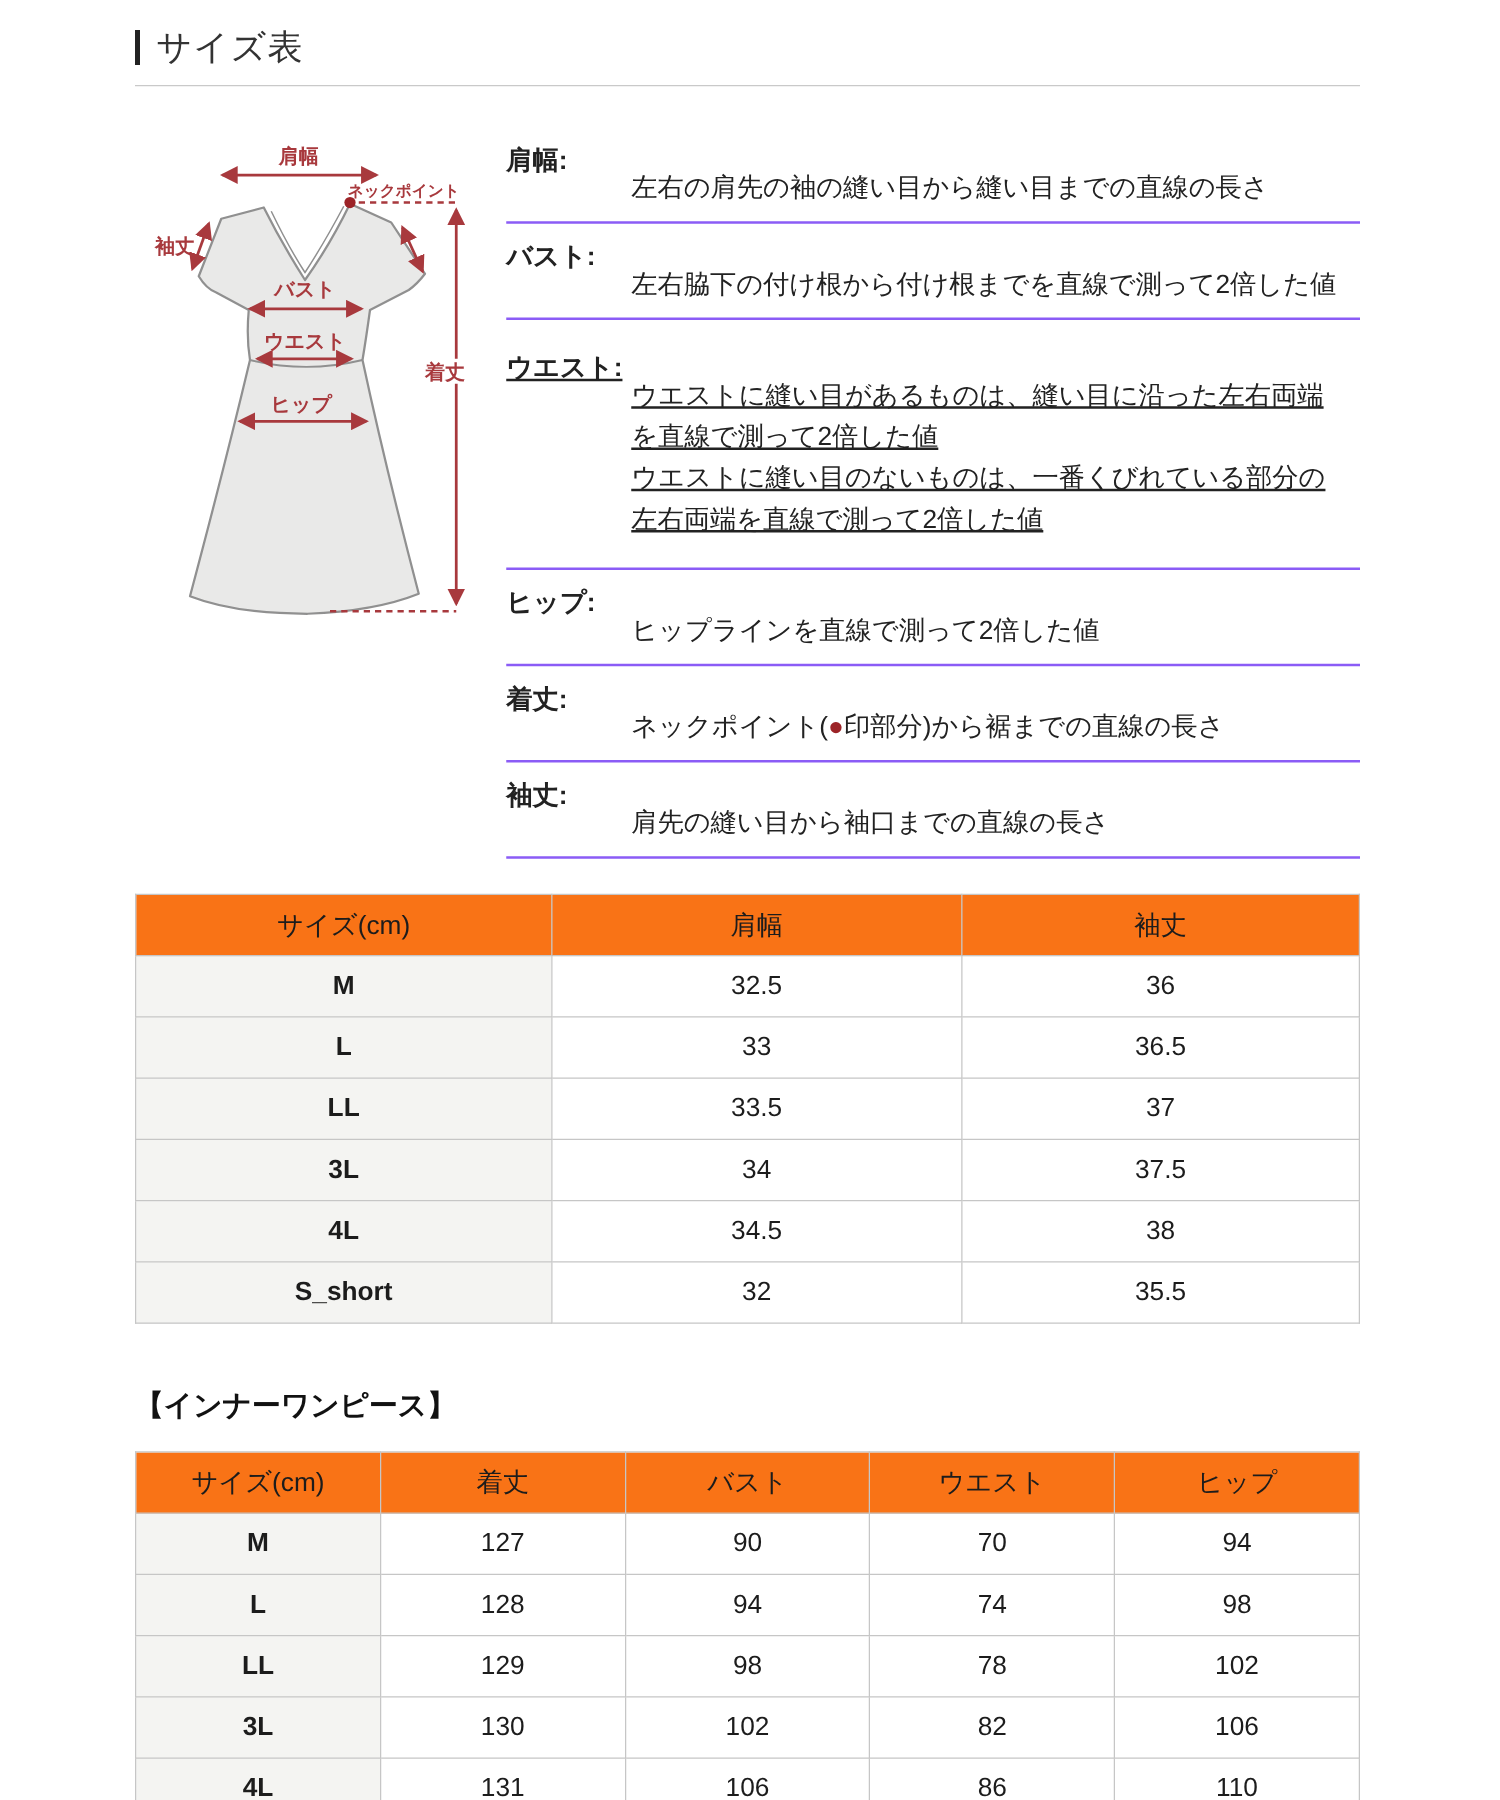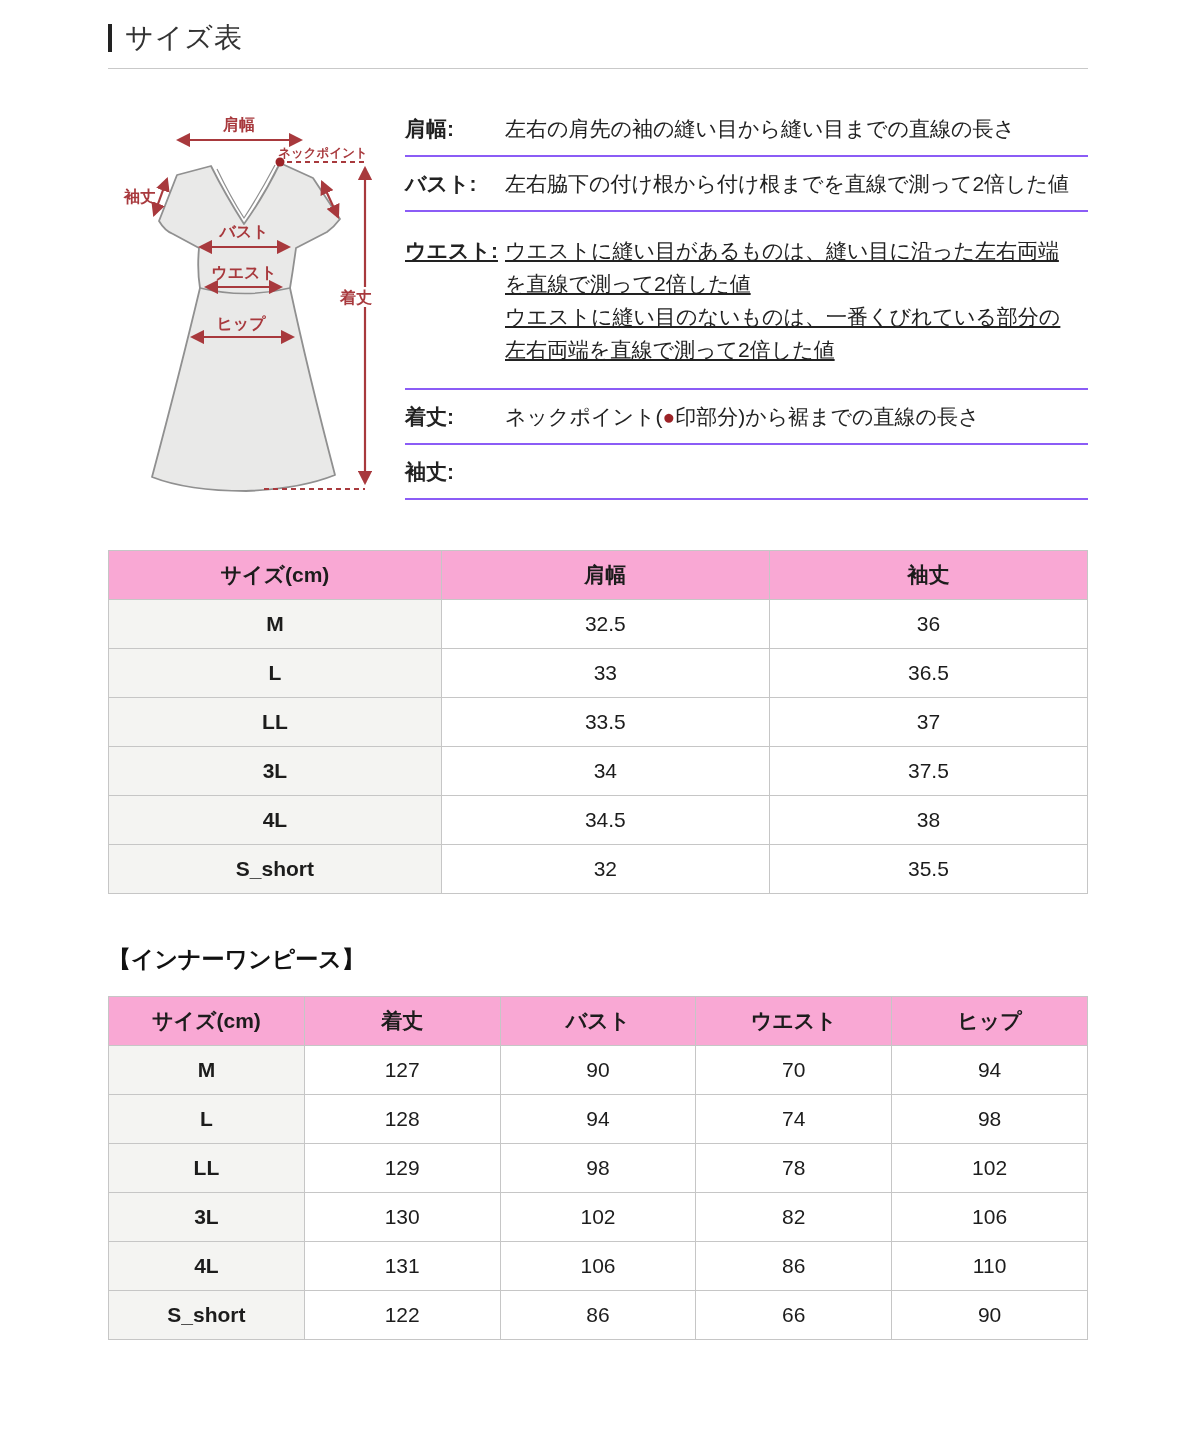--- a/index.html
+++ b/index.html
@@ -18,38 +18,38 @@
   .title-divider{border:none;border-top:1px solid #c9c9c9;margin:14px 0 0 0;height:0;}
 
   
   .content-row{display:flex;margin-top:33px;}
   .diagram-wrap{width:297px;flex-shrink:0;}
   .diagram-wrap svg{display:block;margin-left:10px;}
   .def-list{flex:1;min-width:0;}
   .def-row{display:flex;border-bottom:2px solid #8b5cf6;padding:10px 0;font-size:21px;line-height:33px;color:#222;}
   .def-row.multi{padding:22px 0;text-decoration:underline;}
   .def-term{width:100px;flex-shrink:0;font-weight:600;white-space:nowrap;}
-  .def-desc{flex:1;}
+  .def-desc{flex:1;margin-top:22px;}
   .def-line{display:block;}
   .red-dot{color:#9c2327;}
 
   
   .section-heading{font-size:23px;font-weight:700;color:#111;margin:0;}
   .heading-tops{margin-top:32px;}
   .heading-inner{margin-top:50px;}
 
   
   table.size-table{width:980px;border-collapse:collapse;table-layout:fixed;}
   .table-tops{margin-top:28px;}
   .table-inner{margin-top:21px;}
   .size-table th,.size-table td{
     border:1px solid #c6c6c6;height:48px;text-align:center;vertical-align:middle;
     font-size:21px;color:#1c1c1c;padding:0;
   }
-  .size-table th{background:#f9a8d4;font-weight:700;}
+  .size-table th{background:#f97316;font-weight:400;}
   .size-table td.size-cell{background:#f4f4f2;font-weight:700;}
   .size-table td.value-cell{background:#ffffff;font-weight:400;margin-left:32px;}
   .table-tops col.c0{width:34%;} .table-tops col.c1{width:33.5%;} .table-tops col.c2{width:32.5%;}
   .table-inner col{width:20%;}
 
   
   .dia-label{fill:#a8393d;font-weight:700;font-size:16px;font-family:"Liberation Sans","DejaVu Sans",sans-serif;}
   .dia-label-sm{fill:#a8393d;font-weight:700;font-size:12.5px;font-family:"Liberation Sans","DejaVu Sans",sans-serif;}
 </style>
 </head>
@@ -127,27 +127,36 @@
       <div class="def-row multi">
         <div class="def-term">ウエスト:</div>
         <div class="def-desc">
           <span class="def-line">ウエストに縫い目があるものは、縫い目に沿った左右両端</span>
           <span class="def-line">を直線で測って2倍した値</span>
           <span class="def-line">ウエストに縫い目のないものは、一番くびれている部分の</span>
           <span class="def-line">左右両端を直線で測って2倍した値</span>
         </div>
       </div>
       <div class="def-row">
+        <div class="def-term">ヒップ:</div>
+        <div class="def-desc">
+          <span class="def-line">ヒップラインを直線で測って2倍した値</span>
+        </div>
+      </div>
+      <div class="def-row">
         <div class="def-term">着丈:</div>
         <div class="def-desc">
           <span>ネックポイント(</span><span class="red-dot">●</span><span>印部分)から裾までの直線の長さ</span>
         </div>
       </div>
       <div class="def-row">
         <div class="def-term">袖丈:</div>
+        <div class="def-desc">
+          <span class="def-line">肩先の縫い目から袖口までの直線の長さ</span>
+        </div>
       </div>
     </div>
   </div>
 
   <table class="size-table table-tops">
     <colgroup>
         <col class="c0">
         <col class="c1">
         <col class="c2">
       </colgroup>

